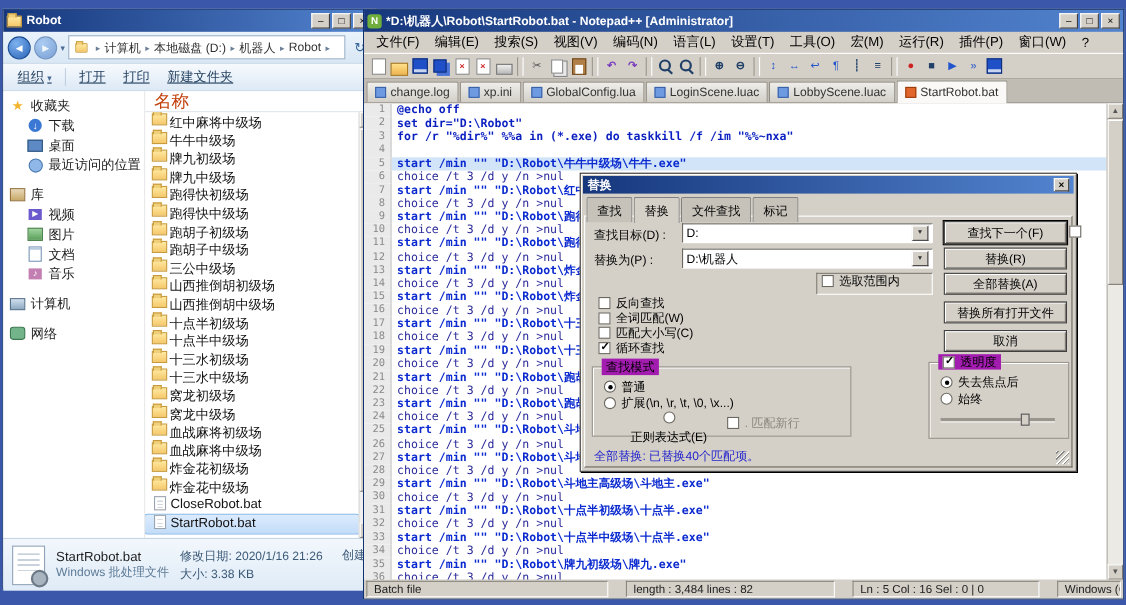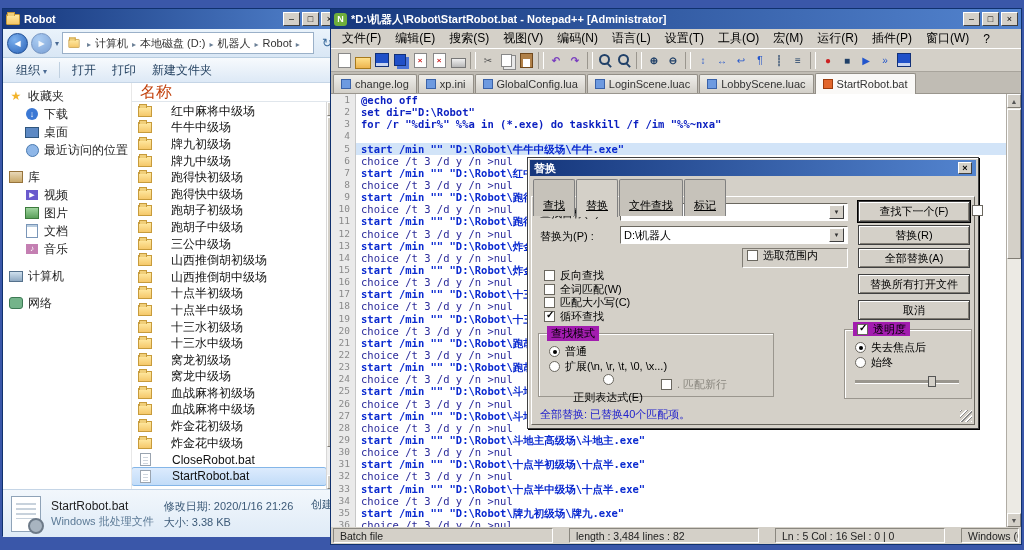--- a/index.html
+++ b/index.html
@@ -29,21 +29,21 @@
   .crumbbox { flex:1; height:22px; background:#fff; border:1px solid #9ab0c8; display:flex; align-items:center;
     padding:0 4px; font-size:11px; color:#333; overflow:hidden; white-space:nowrap; }
   .crumbbox .x-ic { transform:scale(.8); margin-right:2px; }
   .crumbs { display:flex; align-items:center; }
   .crumb { display:flex; align-items:center; }
   .bsep::before { content:'▸'; color:#6a7f96; margin:0 4px; font-size:8px; }
   .refreshbtn { width:20px; height:20px; display:flex; align-items:center; justify-content:center; color:#3a6a9c; font-size:12px; }
   .refreshbtn::before{content:'↻';}
   .xtb { height:25px; background:linear-gradient(#f7fafd,#dde9f6); display:flex; align-items:center; gap:2px;
     padding:0 6px; font-size:12px; color:#1e3c5c; border-bottom:1px solid #c5d5e6; }
-  .xtb-btn { padding:3px 7px; border-radius:2px; white-space:nowrap; }
+  .xtb-btn { padding:3px 7px; border-radius:2px; white-space:nowrap;text-decoration:underline; }
   .xtb-btn .dd::after { content:'▾'; font-size:8px; margin-left:3px; color:#4a6a94; }
   .xtb-sep { width:1px; height:16px; background:#c0d0e0; margin:0 3px; }
   .xmain { display:flex; height:406px; background:#fff; }
   .sidebar { width:128px; padding:4px 0 0 6px; font-size:12px; color:#1e1e1e; overflow:hidden; flex:none; }
   .snav { height:18px; display:flex; align-items:center; gap:5px; white-space:nowrap; }
   .snav.lvl1 { padding-left:16px; }
   .snav.gap { margin-top:9px; }
   .sic { width:14px; height:14px; flex:none; display:inline-flex; align-items:center; justify-content:center; }
   .i-star::before { content:'★'; color:#f2b32a; font-size:12px; }
   .i-dl::before { content:'↓'; background:#3b78d4; color:#fff; border-radius:50%; width:12px; height:12px; text-align:center; line-height:12px; font-size:9px; }
@@ -52,21 +52,21 @@
   .i-lib::before { content:''; width:12px; height:10px; background:linear-gradient(#e8d8b8,#c9a96a); border:1px solid #97743c; }
   .i-video::before { content:'▶'; color:#fff; background:#6a5acd; width:12px; height:10px; font-size:7px; text-align:center; line-height:10px; }
   .i-pic::before { content:''; width:12px; height:10px; background:linear-gradient(#9fd49f,#5aa05a); border:1px solid #3c7a3c; }
   .i-doc::before { content:''; width:10px; height:12px; background:#fff; border:1px solid #7a96b8; box-shadow:inset 0 2px 0 #b8ccdf; }
   .i-music::before { content:'♪'; color:#fff; background:#c47fb2; width:12px; height:10px; font-size:8px; text-align:center; line-height:10px; }
   .i-comp::before { content:''; width:12px; height:9px; background:linear-gradient(#cfe0ee,#8fa9c2); border:1px solid #55718c; }
   .i-net::before { content:''; width:12px; height:10px; background:#74b48a; border-radius:3px; border:1px solid #3d7a54; }
   .listpane { flex:1; position:relative; border-left:1px solid #e8e8e8; }
   .listhead { height:19px; border-bottom:1px solid #e0e6ec; font-size:16px; color:#c2410c; padding-left:8px; display:flex; align-items:center; }
   .listbody { position:absolute; top:19px; bottom:0; left:0; right:15px; overflow:hidden; padding-top:1px; }
-  .lrow { height:16.6px; display:flex; align-items:center; padding-left:6px; font-size:12px; color:#111; gap:19px; white-space:nowrap; }
+  .lrow { height:16.6px; display:flex; align-items:flex-start; padding-left:6px; font-size:12px; color:#111; gap:2px; white-space:nowrap; }
   .lrow.selected { background:linear-gradient(#dcebfd,#c2dcf8); outline:1px solid #84b6e8; border-radius:2px; }
   .lic-folder { width:14px; height:11px; background:linear-gradient(#ffe9a2,#f5c86a); border:1px solid #c79b3b; position:relative; flex:none; }
   .lic-folder::before { content:''; position:absolute; top:-3px; left:0; width:6px; height:3px; background:#f0cf7a; border:1px solid #c79b3b; border-bottom:none; }
   .lic-bat { width:11px; height:13px; background:#fff; border:1px solid #9aa4b0; position:relative; flex:none; margin:0 2px; }
   .lic-bat::after { content:''; position:absolute; left:2px; right:2px; top:3px; height:7px;
     background:repeating-linear-gradient(#cfd6de 0 1px,transparent 1px 3px); }
   .xscroll { position:absolute; right:0; top:19px; bottom:0; width:15px; background:#f0f0f0; border-left:1px solid #d8d8d8; }
   .sb-btn { height:14px; display:flex; align-items:center; justify-content:center; font-size:7px; color:#555;
     background:#d4d0c8; border:1px solid; border-color:#fff #807c74 #807c74 #fff; }
   .sb-up::before{content:'▲';} .sb-dn::before{content:'▼';}
@@ -140,22 +140,22 @@
   
   .dlg { position:absolute; left:527px; top:157px; width:452px; height:272px; background:#d4d0c8;
     border:1px solid #404040; box-shadow:1px 1px 0 #000, inset 1px 1px 0 #fff; z-index:50; font-size:11px; color:#000; }
   .d-title { position:absolute; left:2px; top:2px; right:2px; height:16px;
     background:linear-gradient(to right,#16377c,#5384cf); color:#fff; display:flex; align-items:center;
     padding:0 4px; font-weight:bold; font-size:11px; }
   .d-close { margin-left:auto; width:14px; height:12px; background:#d4d0c8; color:#000; border:1px solid;
     border-color:#fff #404040 #404040 #fff; font-size:9px; line-height:10px; text-align:center; }
   .d-close::before{content:'×';}
   .d-tabs { position:absolute; left:5px; top:21px; display:flex; z-index:2; }
-  .d-tab { padding:18px 9px 3px; border:1px solid #808080; border-bottom:none; background:#c6c2ba; margin-right:1px;
-    border-radius:2px 2px 0 0;text-decoration:underline; }
+  .d-tab { padding:4px 9px 3px; border:1px solid #808080; border-bottom:none; background:#c6c2ba; margin-right:1px;
+    border-radius:2px 2px 0 0; }
   .d-tab.active { background:#d4d0c8; padding-bottom:4px; margin-bottom:-1px; }
   .d-body { position:absolute; left:3px; right:3px; top:38px; bottom:3px; border:1px solid; border-color:#fff #6a675f #6a675f #fff; }
   .d-label { position:absolute; white-space:nowrap; }
   .combo { position:absolute; background:#fff; border:1px solid; border-color:#6a675f #fff #fff #6a675f;
     display:flex; align-items:center; padding:0 3px; }
   .combo .arrow { margin-left:auto; width:15px; height:14px; background:#d4d0c8; border:1px solid;
     border-color:#fff #404040 #404040 #fff; text-align:center; }
   .combo .arrow::before { content:'▼'; font-size:6px; line-height:13px; color:#333; display:block; }
   .btn { position:absolute; background:#d4d0c8; border:1px solid #404040;
     box-shadow:inset 1px 1px 0 #fff, inset -1px -1px 0 #807c74; display:flex; align-items:center; justify-content:center; white-space:nowrap; }

